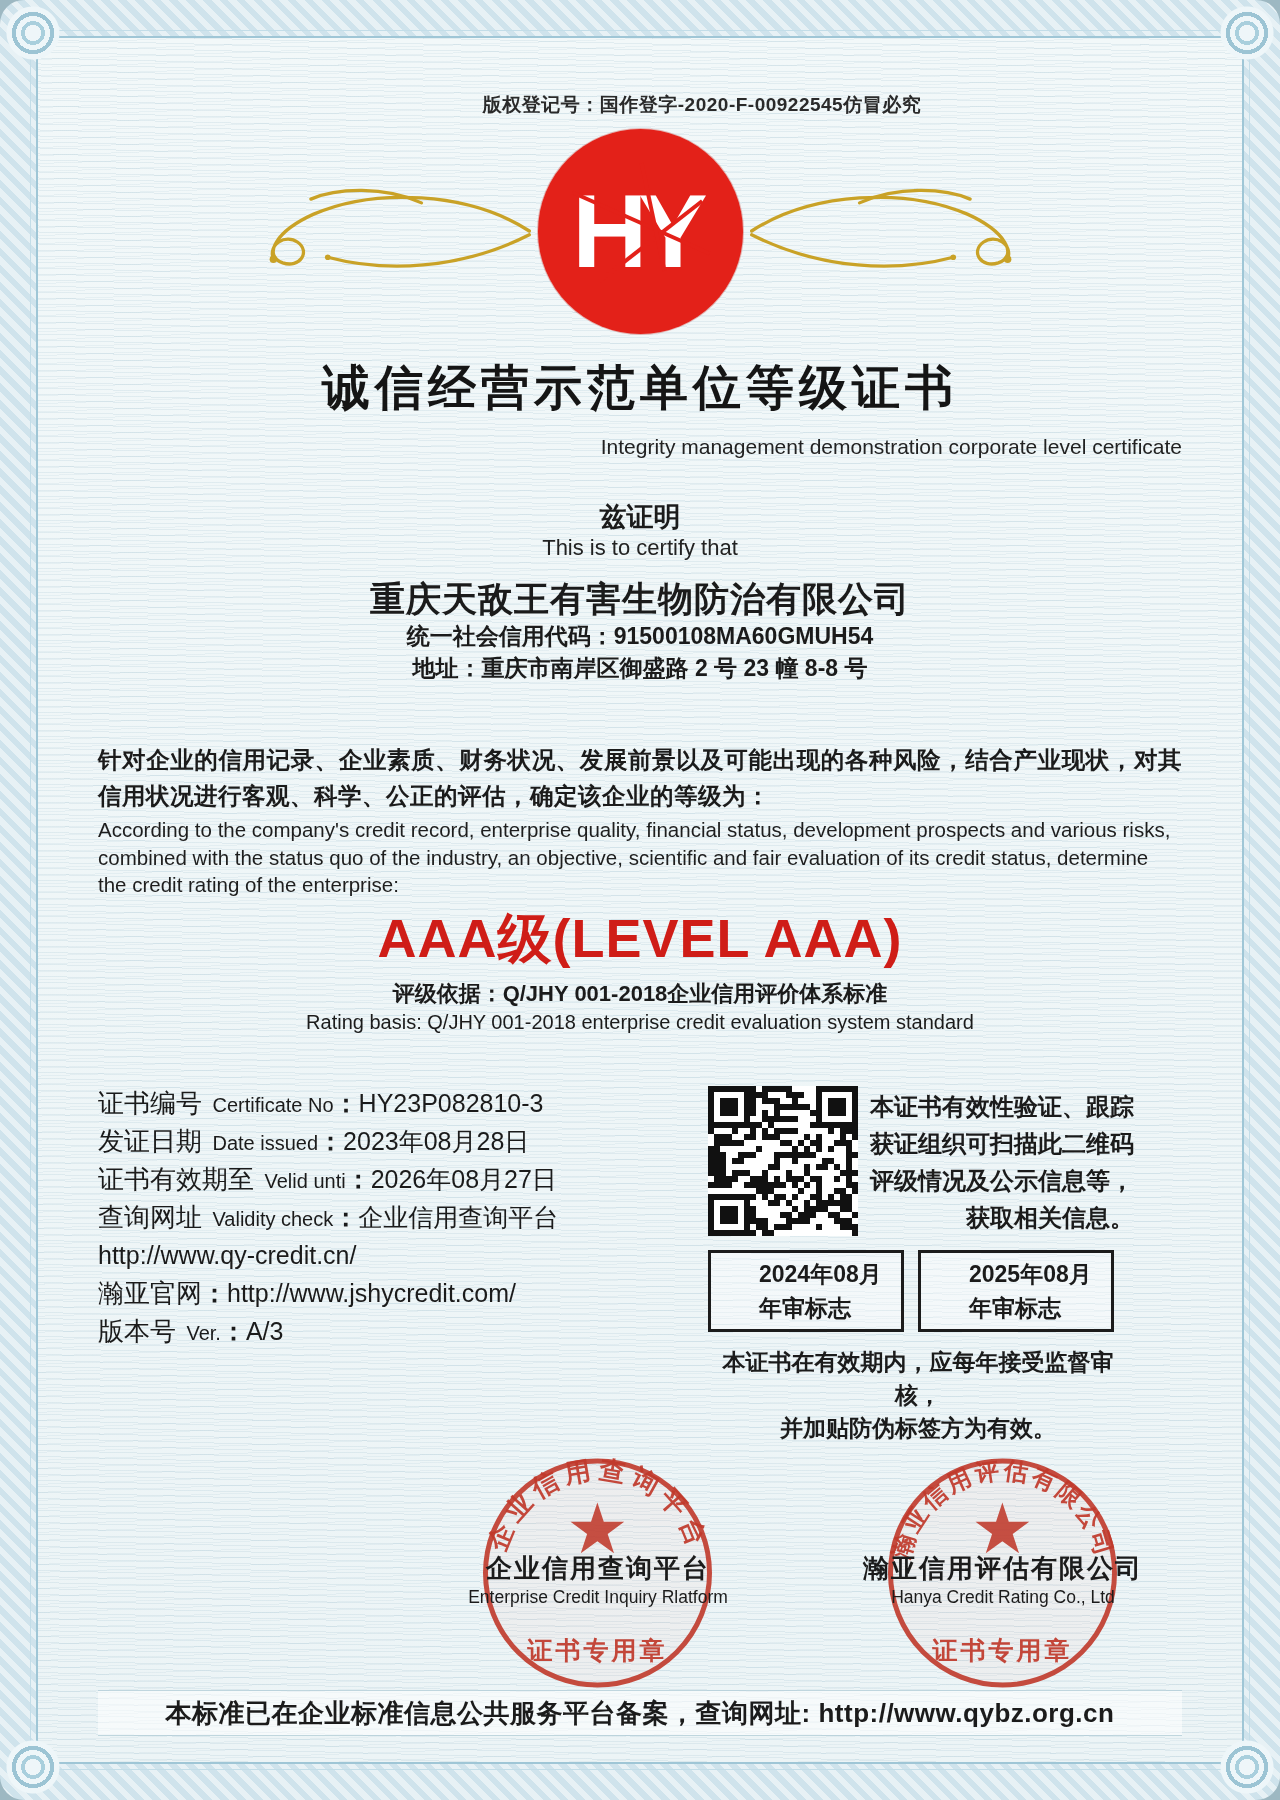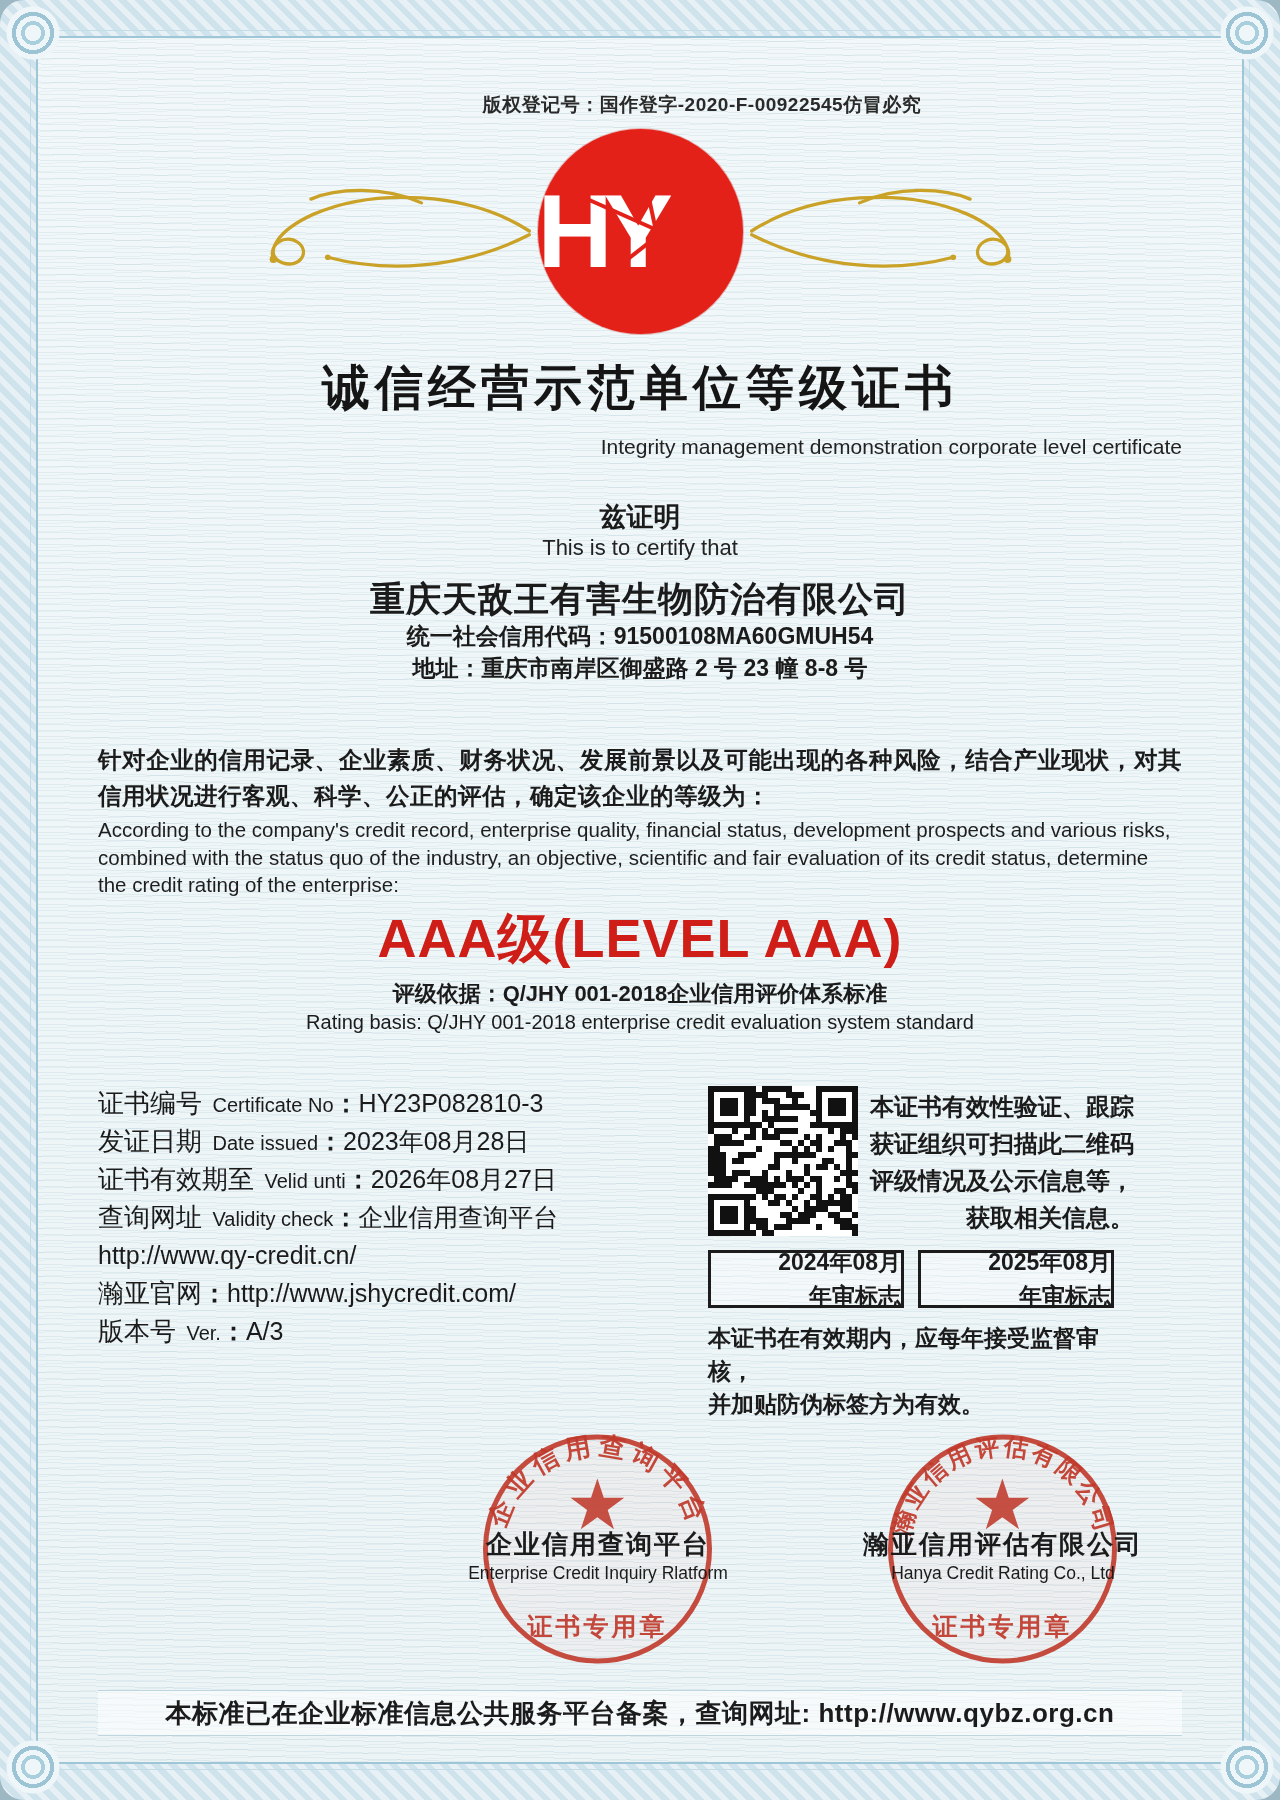--- a/index.html
+++ b/index.html
@@ -27,21 +27,21 @@
     color:#1b1b1b;
   }
   .copyright{ margin-top:54px; text-align:center; transform:translateX(62px);
     font-size:19px; font-weight:600; color:#2a2a2a; letter-spacing:.5px;}
   .logo-row{ margin-top:8px; height:210px; display:flex; align-items:center; justify-content:center; gap:4px;}
   .flourish{ width:300px; height:132px; flex:0 0 auto;}
   .flourish path{ fill:none; stroke:#c9a227; stroke-width:3.5; stroke-linecap:round;}
   .flourish circle{ fill:#c9a227;}
   .flourish.right{ transform:scaleX(-1);}
   .logo{ position:relative; width:205px; height:205px; border-radius:50%; background:#e32119;
-    display:flex; align-items:center; flex:0 0 auto; box-shadow:0 0 0 1px rgba(200,30,20,.3);}
+    display:flex; align-items:center; justify-content:center; flex:0 0 auto; box-shadow:0 0 0 1px rgba(200,30,20,.3);}
   .logo span{ color:#fff; font-size:104px; font-weight:800; letter-spacing:-9px; padding-right:9px;}
   .crack{ position:absolute; background:#e32119; height:4px; z-index:2;}
   .crack.c1{ width:150px; top:92px; left:28px; transform:rotate(24deg);}
   .crack.c2{ width:130px; top:110px; left:48px; transform:rotate(-38deg);}
   .crack.c3{ width:110px; top:86px; left:60px; transform:rotate(78deg);}
   h1.title{ margin-top:22px; text-align:center; font-size:48px; line-height:60px; font-weight:700; letter-spacing:5px; color:#151515;}
   .subtitle{ margin-top:16px; text-align:right; font-size:21px; line-height:26px; font-weight:500; color:#222;}
   .zhengming{ margin-top:40px; text-align:center; font-size:27px; line-height:34px; font-weight:600;}
   .certify-en{ text-align:center; font-size:22px; line-height:28px; color:#222;}
   .company{ margin-top:16px; text-align:center; font-size:35px; line-height:42px; font-weight:800; letter-spacing:1px;}
@@ -58,24 +58,24 @@
   .d-en{ font-size:20px; font-weight:500; margin-left:6px;}
   .d-sep{ font-size:25px; font-weight:700;}
   .d-val{ font-size:25px; font-weight:500;}
   .right-col{ flex:1;}
   .qr-row{ display:flex; gap:12px;text-align:right;}
   .qr{ width:150px; height:150px; flex:0 0 auto; display:grid; grid-template-columns:repeat(25,6px); background:#fff; }
   .qm{ width:6px; height:6px;}
   .qm.on{ background:#111;}
   .qr-note{ font-size:24px; line-height:37px; font-weight:600; padding-top:2px;}
   .audit-boxes{ margin-top:14px; display:flex; gap:14px;}
-  .audit-box{ width:196px; height:58px; border:3px solid #1c1c1c; background:rgba(255,255,255,.35);
-    display:flex; flex-direction:column; align-items:flex-end; justify-content:center;
-    font-size:23px; line-height:34px; font-weight:600;}
-  .audit-note{ margin-top:14px; text-align:left; font-size:23px; line-height:33px; font-weight:600; width:420px;}
+  .audit-box{ width:196px; height:82px; border:3px solid #1c1c1c; background:rgba(255,255,255,.35);
+    display:flex; flex-direction:column; align-items:flex-start; justify-content:center;
+    font-size:23px; line-height:34px; font-weight:600;padding-left:48px;}
+  .audit-note{ margin-top:14px; text-align:center; font-size:23px; line-height:33px; font-weight:600; width:420px;}
   .seals-row{ position:relative; margin-top:6px; height:252px;}
   .seal-block{ position:absolute; top:0; width:430px; height:252px;}
   .seal-block.left{ left:285px;}
   .seal-block.rightb{ left:690px;}
   .seal-svg{ position:absolute; left:50%; top:0; transform:translateX(-50%);}
   .org-zh{ position:absolute; top:100px; width:100%; text-align:center; font-size:26px; font-weight:800; letter-spacing:2px; z-index:2;}
   .org-en{ position:absolute; top:136px; width:100%; text-align:center; font-size:17.5px; font-weight:500; z-index:2;}
   .footer{ position:absolute; left:60px; right:60px; bottom:26px; height:46px;
     display:flex; align-items:center; justify-content:center;
     font-size:26px; font-weight:700; letter-spacing:.5px;

